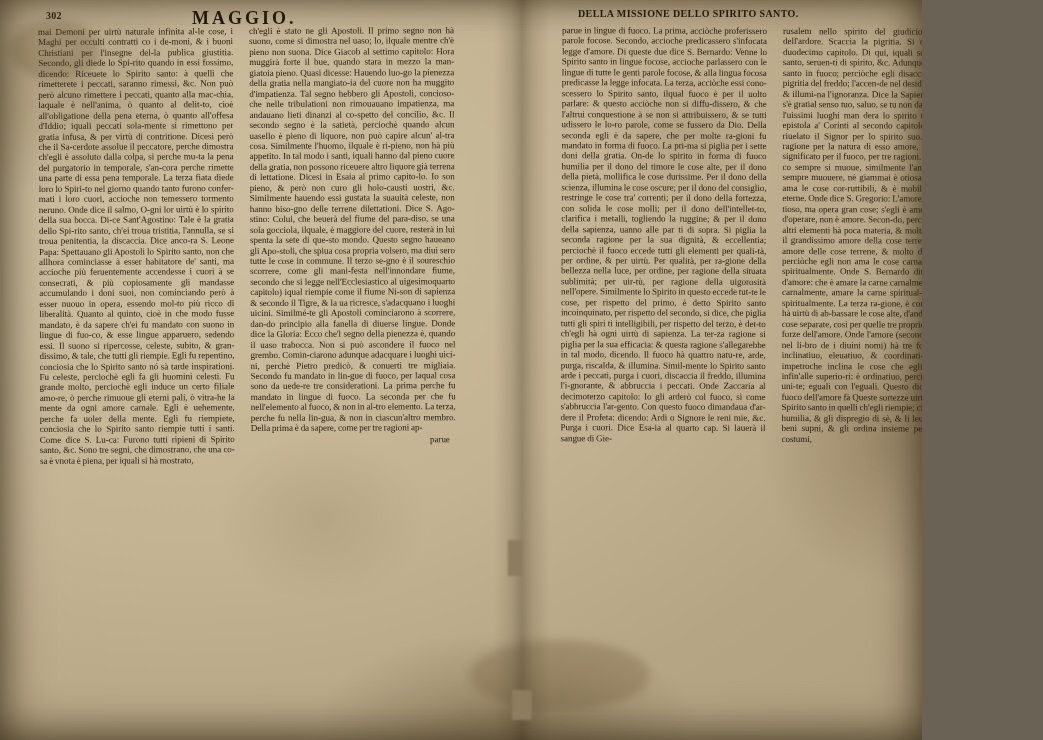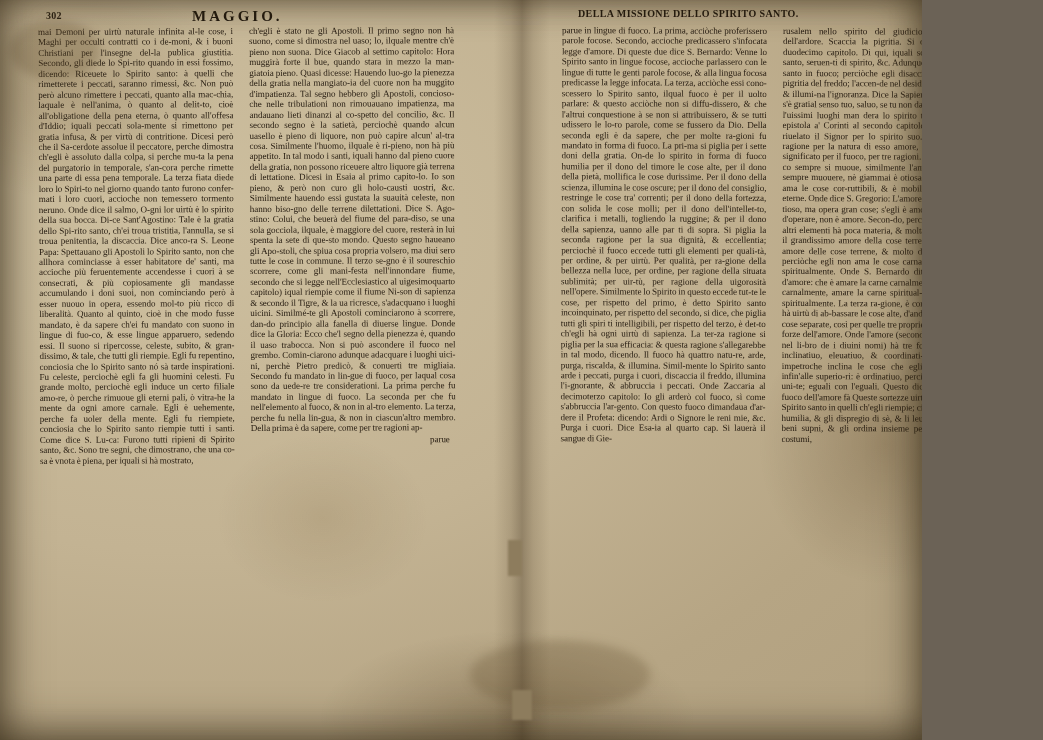--- a/index.html
+++ b/index.html
@@ -87,21 +87,21 @@
   }
   .folio {
     position: absolute;
     font-size: 10px;
     color: #2d2316;
     font-weight: bold;
     letter-spacing: 0.3px;
   }
   .running {
     position: absolute;
-    font-size: 15px;
+    font-size: 18px;
     letter-spacing: 1.1px;
     color: #241b10;
     font-weight: bold;
     white-space: nowrap;
   }
 
   .left .folio  { left: 46px;  top: 2px; }
   .left .running { left: 192px; top: 0px; letter-spacing: 3px; }
 
   .right .running { left: 62px; top: 0px; letter-spacing: 0.4px; font-size: 10px; }

